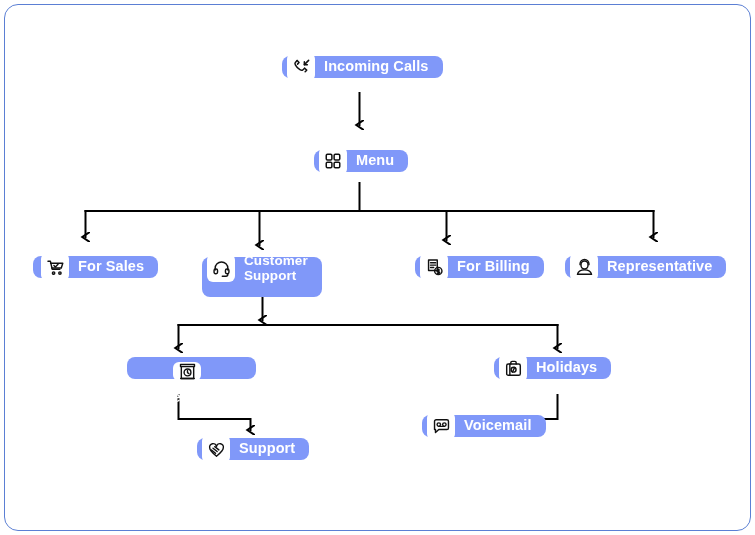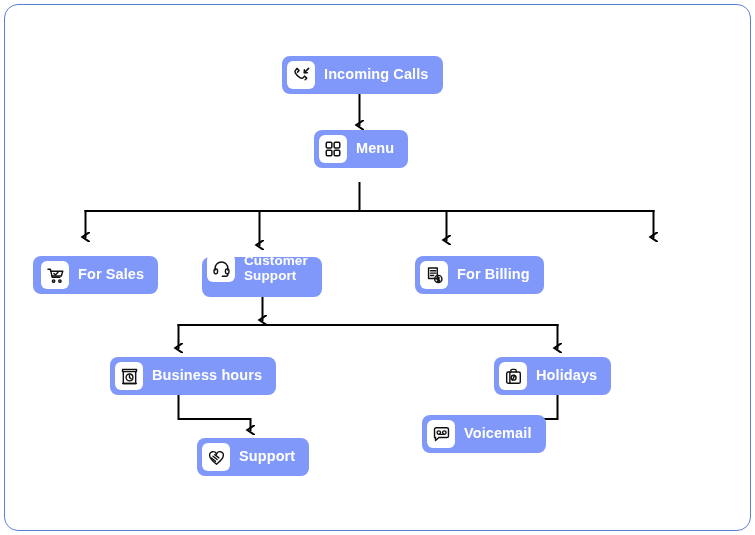--- a/index.html
+++ b/index.html
@@ -29,21 +29,21 @@
     pointer-events: none;
   }
   .node {
     position: absolute;
     display: flex;
     align-items: center;
     background: #8098f9;
     border-radius: 8px;
     padding: 5px 14px 5px 5px;
     gap: 9px;
-    height: 38px;
+    height: 22px;
     white-space: nowrap;
   }
   .node.two-line { height: 40px; padding-top: 4px; padding-bottom: 22px; }
   .icon-tile {
     width: 28px; height: 28px;
     min-width: 28px;
     background: #ffffff;
     border-radius: 6px;
     display: flex;
     align-items: center;
@@ -101,21 +101,21 @@
         <path d="M6.5 3.2 L4.2 5.6 c-.7.8-.6 2 .2 3.4 1.3 2.3 3.2 4.3 5.6 5.8 1.5.9 2.8 1 3.6.3 l2.3-2.1"></path>
         <path d="M6.5 3.2 l2.4 2.6 -1.9 1.9"></path>
         <path d="M15.9 13 l2.7 2.3 -2 2"></path>
         <path d="M21 3 L15.6 8.4"></path>
         <path d="M15.6 4.6 L15.6 8.4 L19.4 8.4"></path>
       </svg>
     </span>
     <span class="node-label">Incoming Calls</span>
   </div>
 
-  <div class="node" style="left:314px; top:130px;">
+  <div class="node" style="left:314px; top:150px;">
     <span class="icon-tile">
       <svg width="18" height="18" viewBox="0 0 24 24" fill="none" stroke="#111" stroke-width="2" stroke-linejoin="round">
         <rect x="3" y="3" width="7.5" height="7.5" rx="1.6"></rect>
         <rect x="13.5" y="3" width="7.5" height="7.5" rx="1.6"></rect>
         <rect x="3" y="13.5" width="7.5" height="7.5" rx="1.6"></rect>
         <rect x="13.5" y="13.5" width="7.5" height="7.5" rx="1.6"></rect>
       </svg>
     </span>
     <span class="node-label">Menu</span>
   </div>
@@ -150,22 +150,33 @@
       <svg width="19" height="19" viewBox="0 0 24 24" fill="none" stroke="#111" stroke-width="1.8" stroke-linecap="round" stroke-linejoin="round">
         <path d="M4.5 2.6 h11 v13.2 h-11 z"></path>
         <path d="M7 6 h6.5 M7 9 h6.5 M7 12 h4"></path>
         <circle cx="16.8" cy="16.4" r="4.6"></circle>
         <path d="M16.8 13.9 v5 M18.2 15.1 h-2.1 a1.05 1.05 0 0 0 0 2.1 h1.4 a1.05 1.05 0 0 1 0 2.1 h-2.1"></path>
       </svg>
     </span>
     <span class="node-label">For Billing</span>
   </div>
 
-
-  <div class="node" style="left:110px; top:357px;">
+  <div class="node" style="left:565px; top:256px;">
+    <span class="icon-tile">
+      <svg width="19" height="19" viewBox="0 0 24 24" fill="none" stroke="#111" stroke-width="1.8" stroke-linecap="round" stroke-linejoin="round">
+        <path d="M7.6 8.2 a4.4 4.4 0 0 1 8.8 0 v1.4 a4.4 4.4 0 0 1 -8.8 0 z"></path>
+        <path d="M6.4 8.4 v-1 a5.6 5.6 0 0 1 11.2 0 v1"></path>
+        <path d="M3.2 20.6 c0.7 -3.5 4.2 -5.6 8.8 -5.6 s8.1 2.1 8.8 5.6"></path>
+        <path d="M3.2 20.6 h17.6"></path>
+      </svg>
+    </span>
+    <span class="node-label">Representative</span>
+  </div>
+
+  <div class="node" style="left:127px; top:357px;flex-direction:column;">
     <span class="icon-tile">
       <svg width="19" height="19" viewBox="0 0 24 24" fill="none" stroke="#111" stroke-width="1.8" stroke-linecap="round" stroke-linejoin="round">
         <path d="M3.2 3.2 h17.6 v2.6 h-17.6 z"></path>
         <path d="M4.2 6 v14.8 h15.6 V6"></path>
         <path d="M3.4 20.8 h17.2"></path>
         <circle cx="12" cy="13.2" r="4.3"></circle>
         <path d="M12 10.8 v2.6 l1.8 1.2"></path>
       </svg>
     </span>
     <span class="node-label">Business hours</span>

